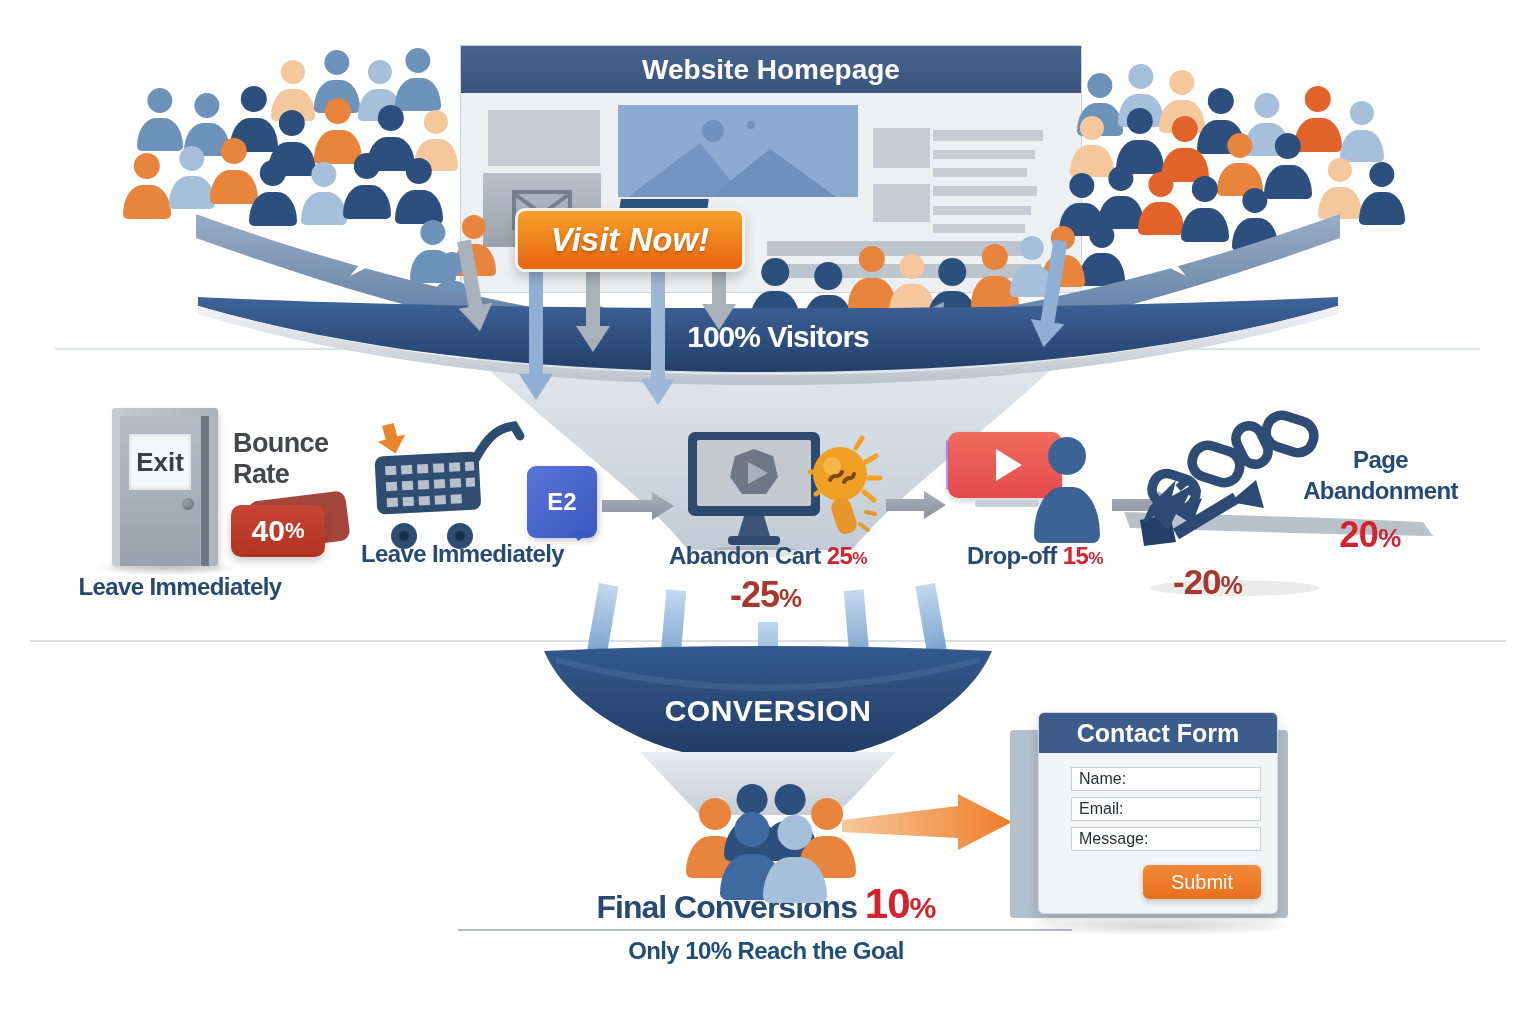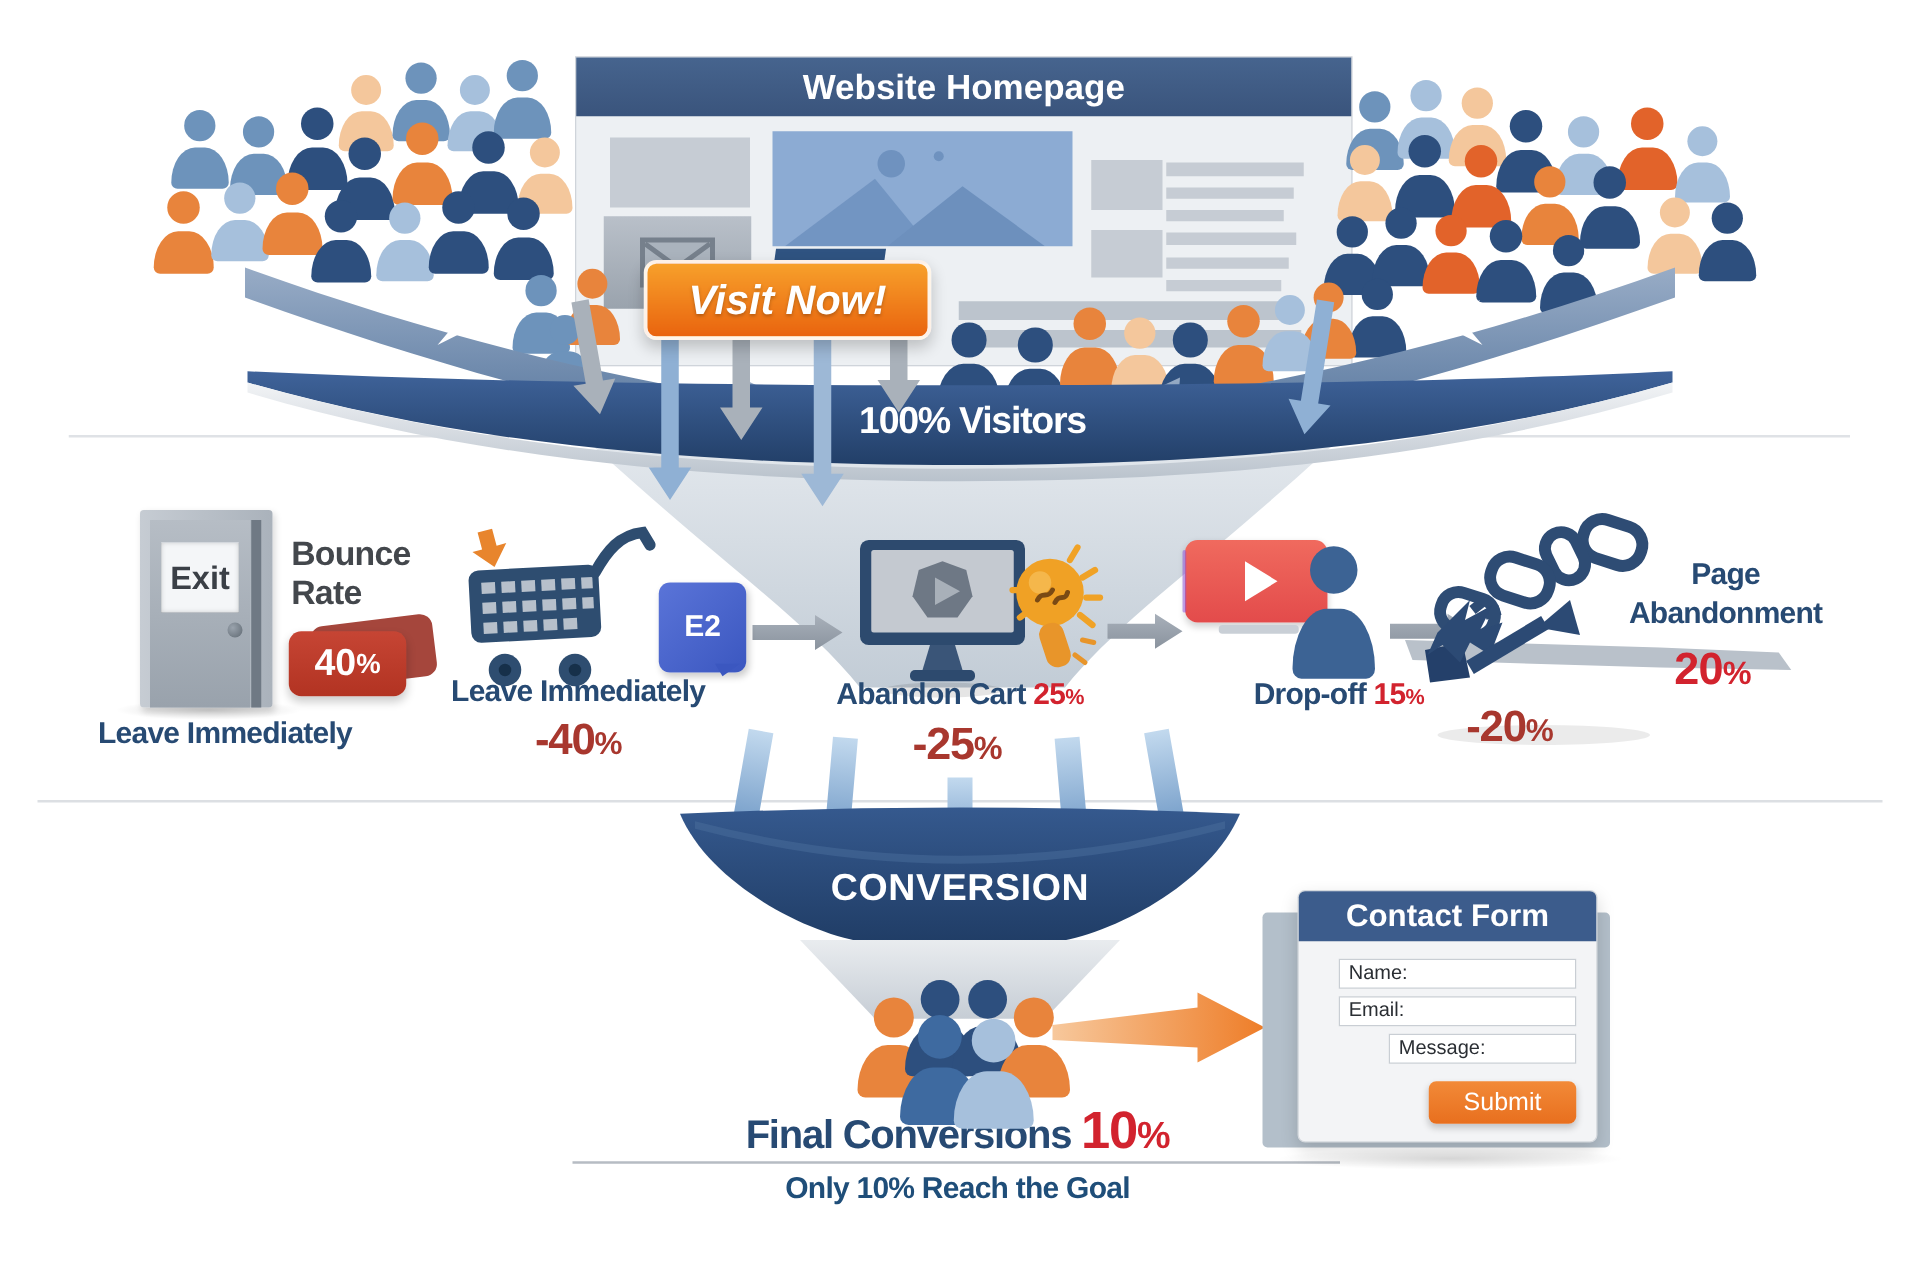--- a/index.html
+++ b/index.html
@@ -510,40 +510,37 @@
   <div id="badge40">
     <span>40</span>
       <span class="unit">%</span>
   </div>
   <div class="lbl cap overlay" style="left:55px;top:573px;width:250px;">Leave Immediately</div>
 
   <div id="e2-badge">
     <span>E2</span>
   </div>
   <div class="lbl cap overlay" style="left:340px;top:540px;width:245px;">Leave Immediately</div>
-  <div class="lbl delta overlay" style="left:355px;top:572px;width:215px;">
-    <span>-40</span><span class="unit">%</span>
-  </div>
 
   <div class="lbl cap overlay" style="left:613px;top:542px;width:310px;">
     <span>Abandon Cart</span>&nbsp;<span class="rate-red"><span>25</span><span class="unit">%</span></span>
   </div>
   <div class="lbl delta overlay" style="left:663px;top:574px;width:205px;font-size:36px;">
     <span>-25</span><span class="unit">%</span>
   </div>
 
   <div id="video-player">
     <div id="play-tri"></div>
   </div>
   <div id="video-base"></div>
   <div id="dropoff-person">
     <div class="p-head"></div>
       <div class="p-body"></div>
   </div>
-  <div class="lbl cap overlay" style="left:936px;top:542px;width:270px;">
+  <div class="lbl cap overlay" style="left:900px;top:542px;width:270px;">
     <span>Drop-off</span>&nbsp;<span class="rate-red"><span>15</span><span class="unit">%</span></span>
   </div>
 
   <div class="lbl delta overlay" style="left:1120px;top:548px;width:175px;font-size:35px;margin-top:14px;">
     <span>-20</span><span class="unit">%</span>
   </div>
   <div class="lbl cap overlay" style="left:1278px;top:444px;width:205px;line-height:1.3;">
     <div>Page</div>
     <div>Abandonment</div>
   </div>
@@ -587,19 +584,19 @@
   <div class="lbl overlay" style="left:460px;top:937px;width:612px;font-size:24px;color:#1f4e79;">Only 10% Reach the Goal</div>
 
   <div id="form-shadow"></div>
   <div id="form-back"></div>
   <div id="contact-form">
     <div id="form-header">
       <span>Contact Form</span>
     </div>
     <div class="form-field" style="top:54px;">Name:</div>
     <div class="form-field" style="top:84px;">Email:</div>
-    <div class="form-field" style="top:114px;margin-left:40px;">Message:</div>
+    <div class="form-field" style="top:114px;">Message:</div>
     <div id="submit-btn">
       <span>Submit</span>
     </div>
   </div>
 
 </div>
 
 </body></html>

